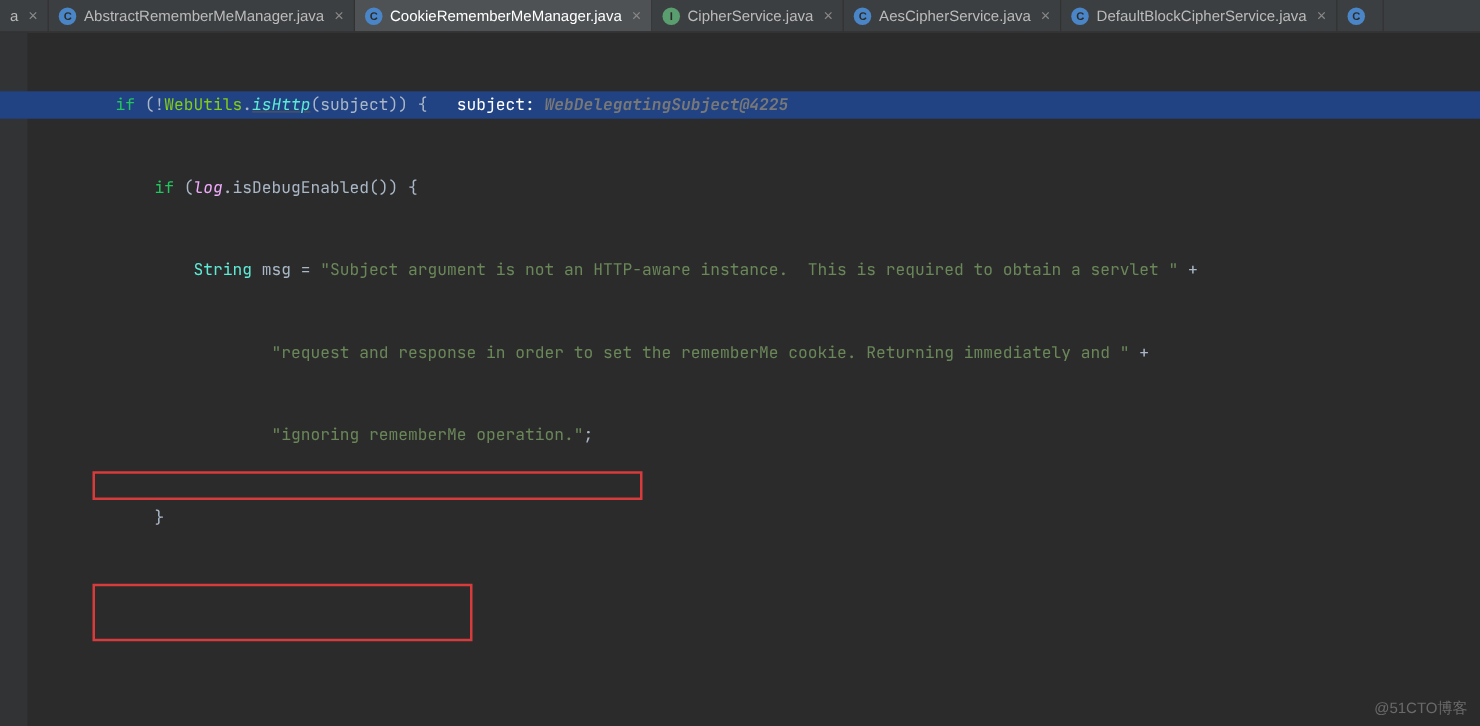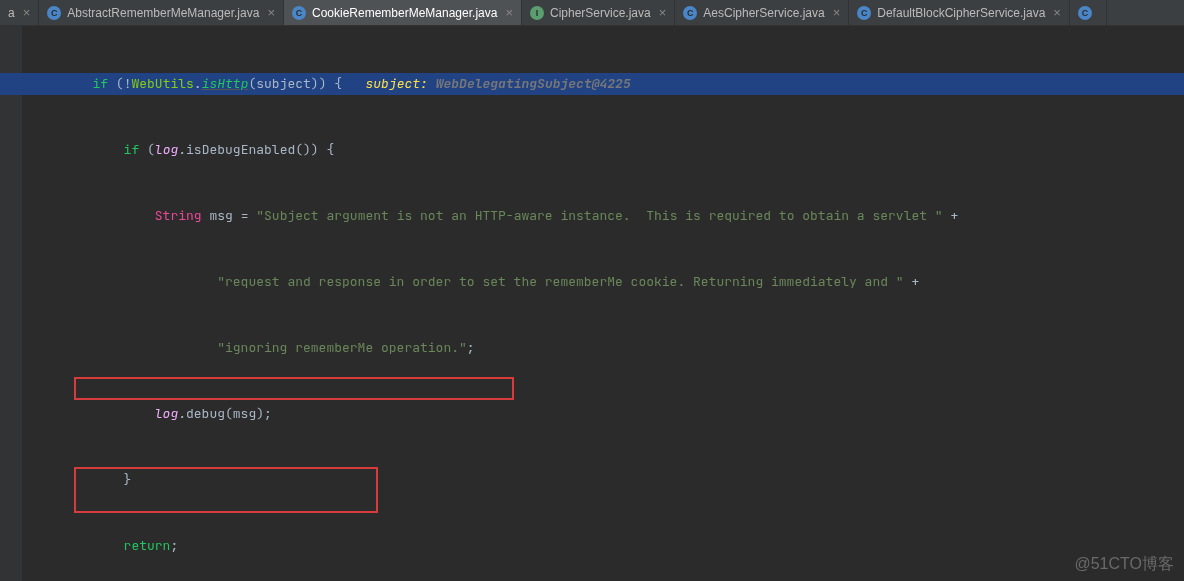--- a/index.html
+++ b/index.html
@@ -66,40 +66,40 @@
   .line { position: relative; height: 22px; }
   .line.highlighted {
     background: #214283;
     margin-left: -30px;
     padding-left: 30px;
     margin-right: -1000px;
     padding-right: 1000px;
   }
   .kw { color: #22c55e; }
   .str { color: #6a8759; }
-  .static-call { color: #22c55e; font-style: italic; text-decoration: underline; text-decoration-color: #555; }
+  .static-call { color: #5eead4; font-style: italic; text-decoration: underline; text-decoration-color: #555; }
   .field { color: #f0abfc; font-style: italic; }
-  .hint { color: #fde047; font-style: italic; }
+  .hint { color: #ffffff; }
   .hint-val { color: #787878; font-style: italic; font-weight: bold; }
-  .type { color: #ec4899; text-align: center; }
+  .type { color: #5eead4; text-align: center; }
   .ident { color: #84cc16; }
   .red-box {
     position: absolute;
     border: 2px solid #d83b3b;
     pointer-events: none;
   }
   .box1 { left: 74px; top: 377px; width: 440px; height: 23px; }
   .box2 { left: 74px; top: 467px; width: 304px; height: 46px; }
   .watermark {
     position: absolute;
     right: 10px;
     bottom: 6px;
     color: #6a6a6a;
     font-family: sans-serif;
-    font-size: 16px;
+    font-size: 12px;
   }
   .gutter-stripe {
     position: absolute;
     left: 0; top: 26px; bottom: 0;
     width: 22px;
     background: #313335;
   }
 </style>
 </head>
 <body>
@@ -140,23 +140,21 @@
 </div>
 
 <div class="gutter-stripe"></div>
 
 <div class="editor">
   <div class="line highlighted">        <span class="kw">if</span> <span>(!</span><span class="ident">WebUtils</span><span>.</span><span class="static-call">isHttp</span><span>(subject)) {   </span><span class="hint">subject:</span><span class="hint-val"> WebDelegatingSubject@4225</span></div>
   <div class="line"><span>            </span><span class="kw">if</span><span> (</span><span class="field">log</span><span>.isDebugEnabled()) {</span></div>
   <div class="line"><span>                </span><span class="type">String</span><span> msg = </span><span class="str">"Subject argument is not an HTTP-aware instance.  This is required to obtain a servlet "</span><span> +</span></div>
   <div class="line"><span>                        </span><span class="str">"request and response in order to set the rememberMe cookie. Returning immediately and "</span><span> +</span></div>
   <div class="line"><span>                        </span><span class="str">"ignoring rememberMe operation."</span><span>;</span></div>
-  <div class="line"><span>                </span><span class="field">log</span><span>.debug(msg);</span></div>
   <div class="line"><span>            </span><span>}</span></div>
-  <div class="line"><span>            </span><span class="kw">return</span><span>;</span></div>
   
   
   
   
   
   
   
   
   
   

